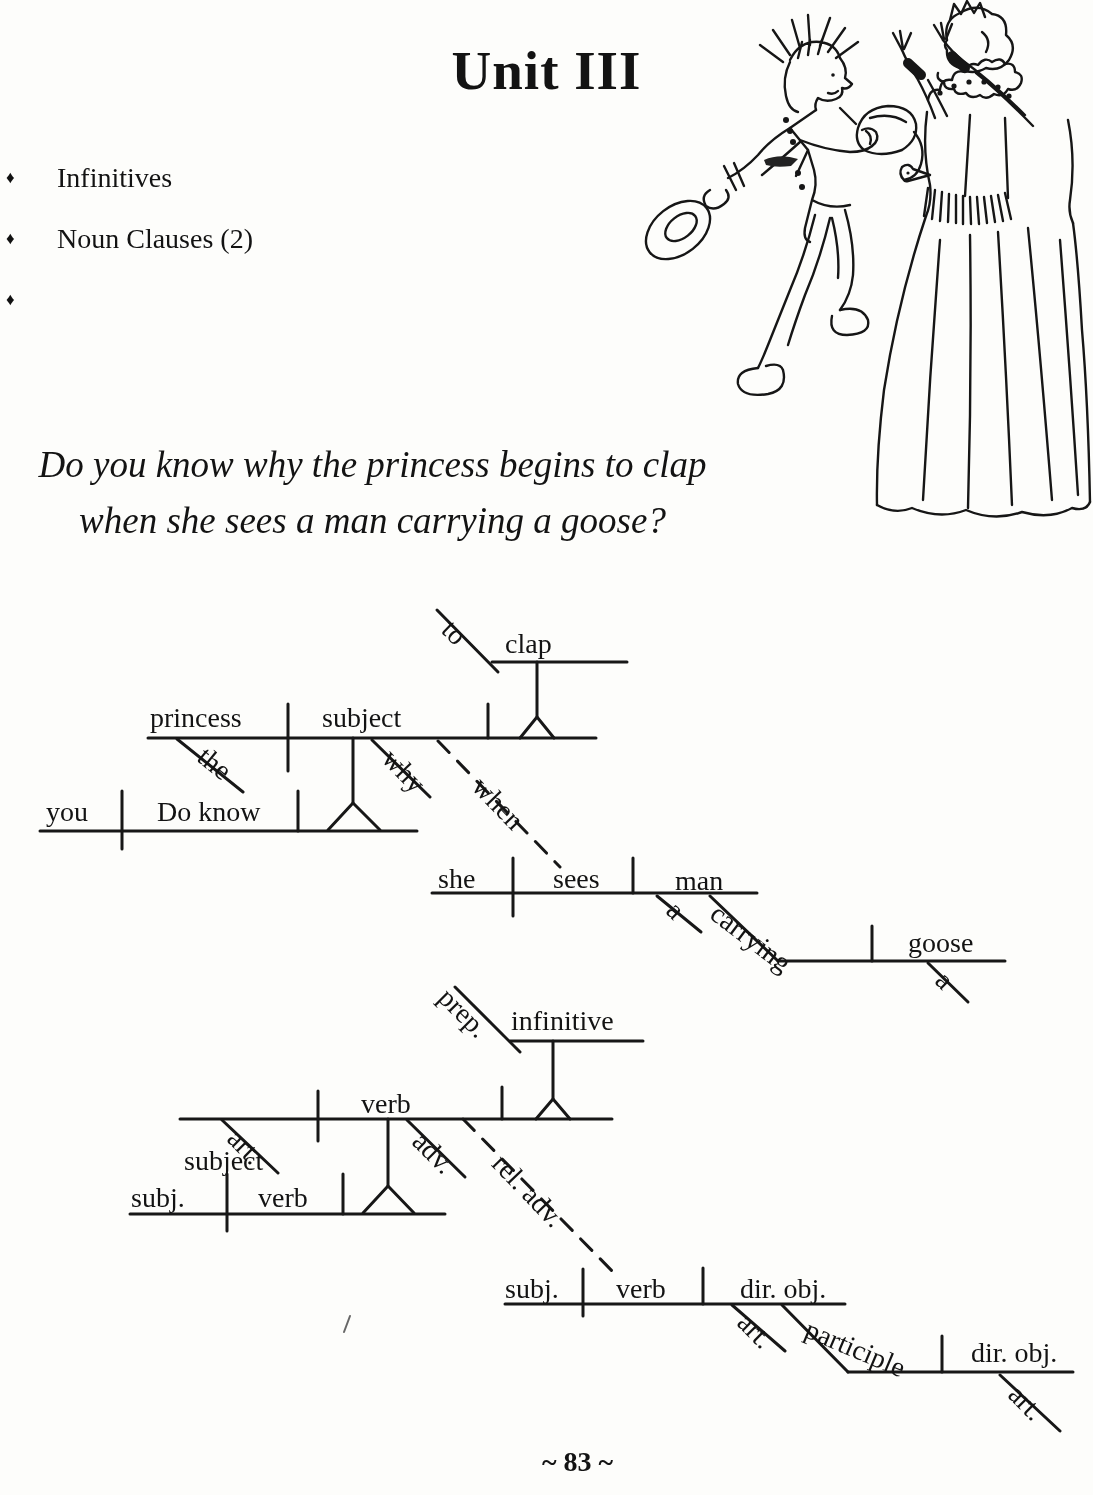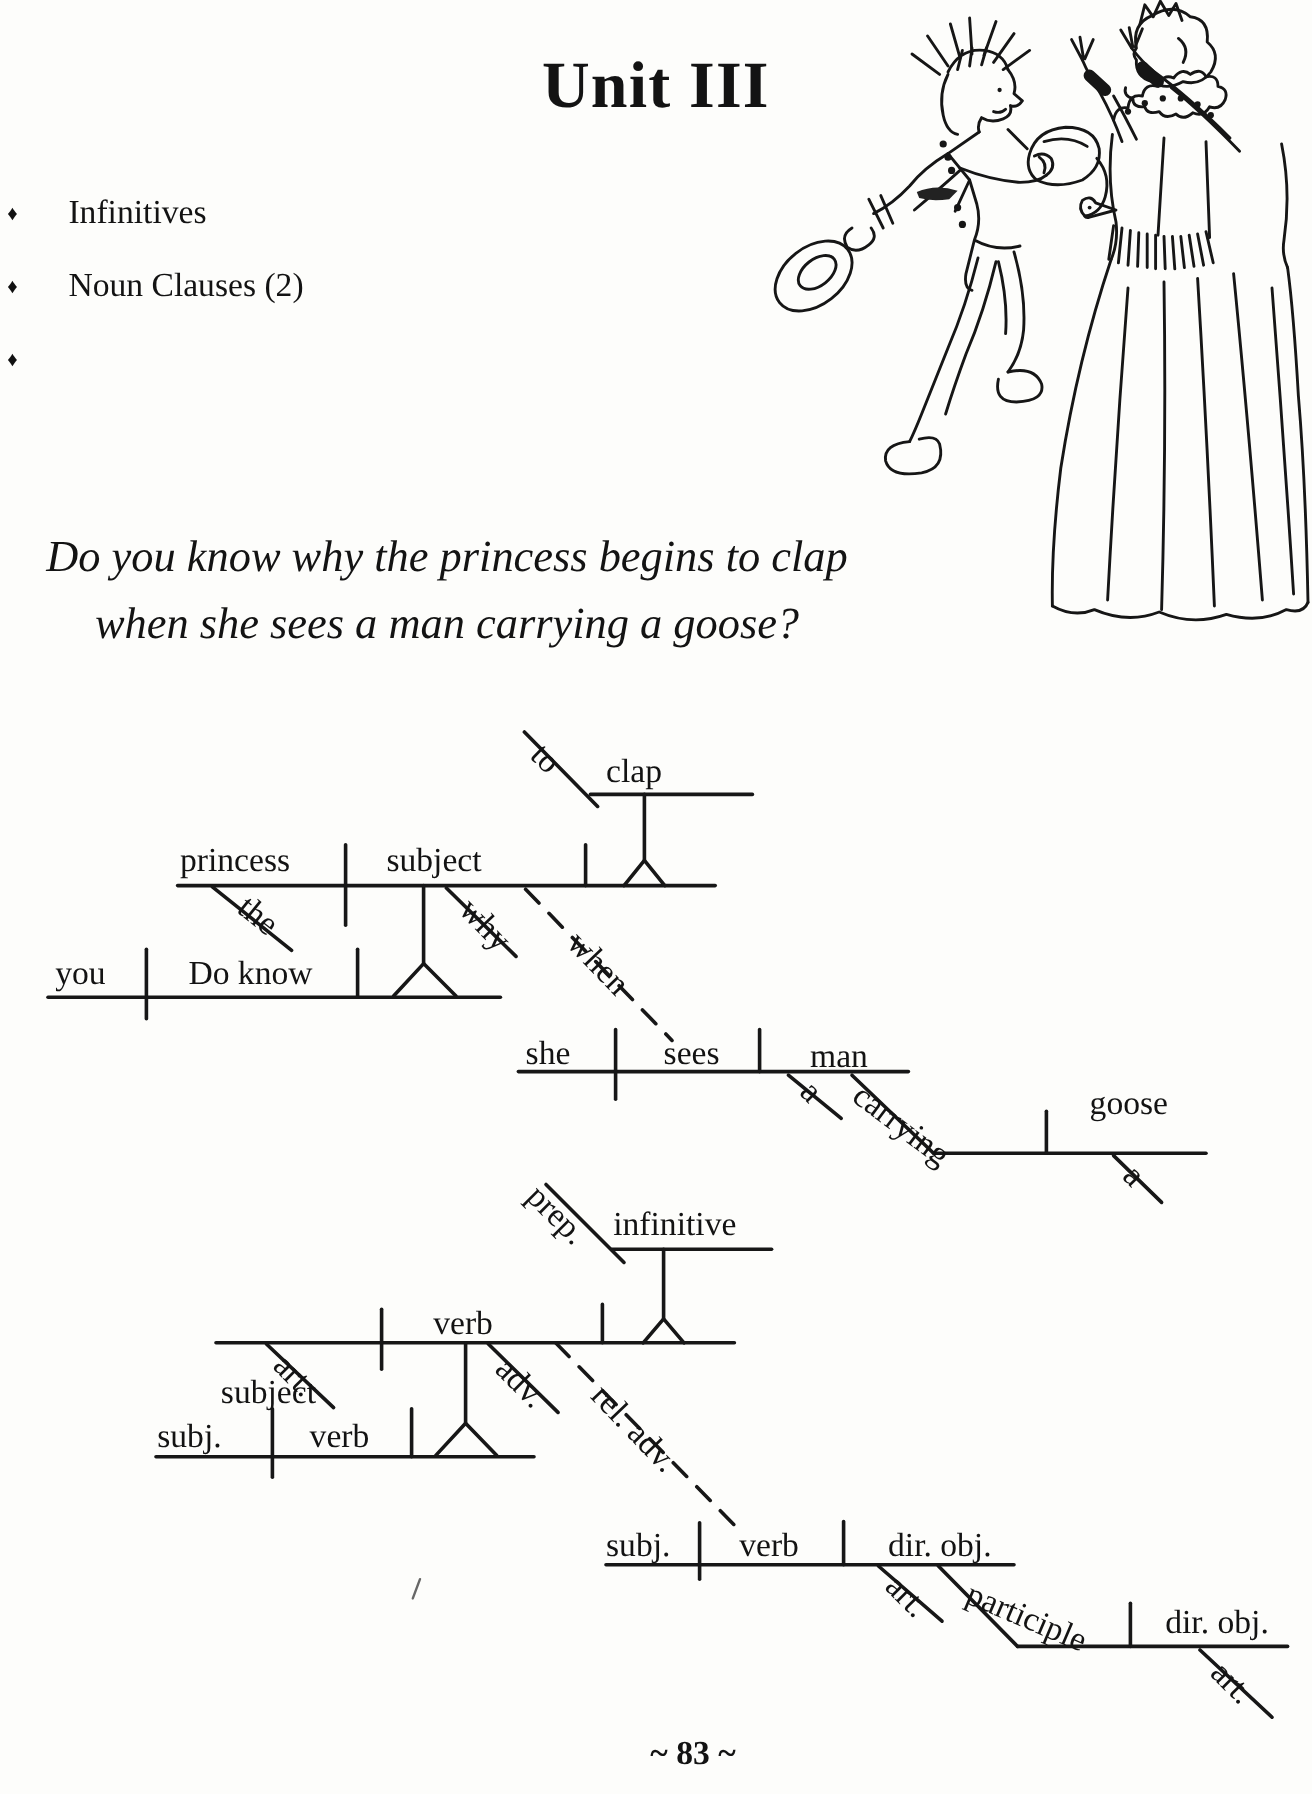--- a/index.html
+++ b/index.html
@@ -209,21 +209,21 @@
   <span class="dw" style="left:322px;top:704px">subject</span>
   <span class="dw rot" style="left:397px;top:744px;transform:rotate(46deg)">why</span>
   <span class="dw rot" style="left:487px;top:772px;transform:rotate(46deg)">when</span>
   <span class="dw" style="left:46px;top:798px">you</span>
   <span class="dw" style="left:157px;top:798px">Do know</span>
   <span class="dw" style="left:438px;top:865px">she</span>
   <span class="dw" style="left:553px;top:865px">sees</span>
   <span class="dw" style="left:675px;top:867px">man</span>
   <span class="dw rot" style="left:681px;top:896px;transform:rotate(45deg)">a</span>
   <span class="dw rot" style="left:722px;top:899px;transform:rotate(37deg)">carrying</span>
-  <span class="dw" style="left:908px;top:906px">goose</span>
+  <span class="dw" style="left:908px;top:929px">goose</span>
   <span class="dw rot" style="left:950px;top:966px;transform:rotate(45deg)">a</span>
 
   <span class="dw rot" style="left:453px;top:983px;transform:rotate(45deg)">prep.</span>
   <span class="dw" style="left:511px;top:1007px">infinitive</span>
   <span class="dw" style="left:184px;top:1147px">subject</span>
   <span class="dw rot" style="left:242px;top:1124px;transform:rotate(45deg)">art.</span>
   <span class="dw" style="left:361px;top:1090px">verb</span>
   <span class="dw rot" style="left:427px;top:1127px;transform:rotate(45deg)">adv.</span>
   <span class="dw rot" style="left:507px;top:1149px;transform:rotate(46deg)">rel. adv.</span>
   <span class="dw" style="left:131px;top:1184px">subj.</span>

